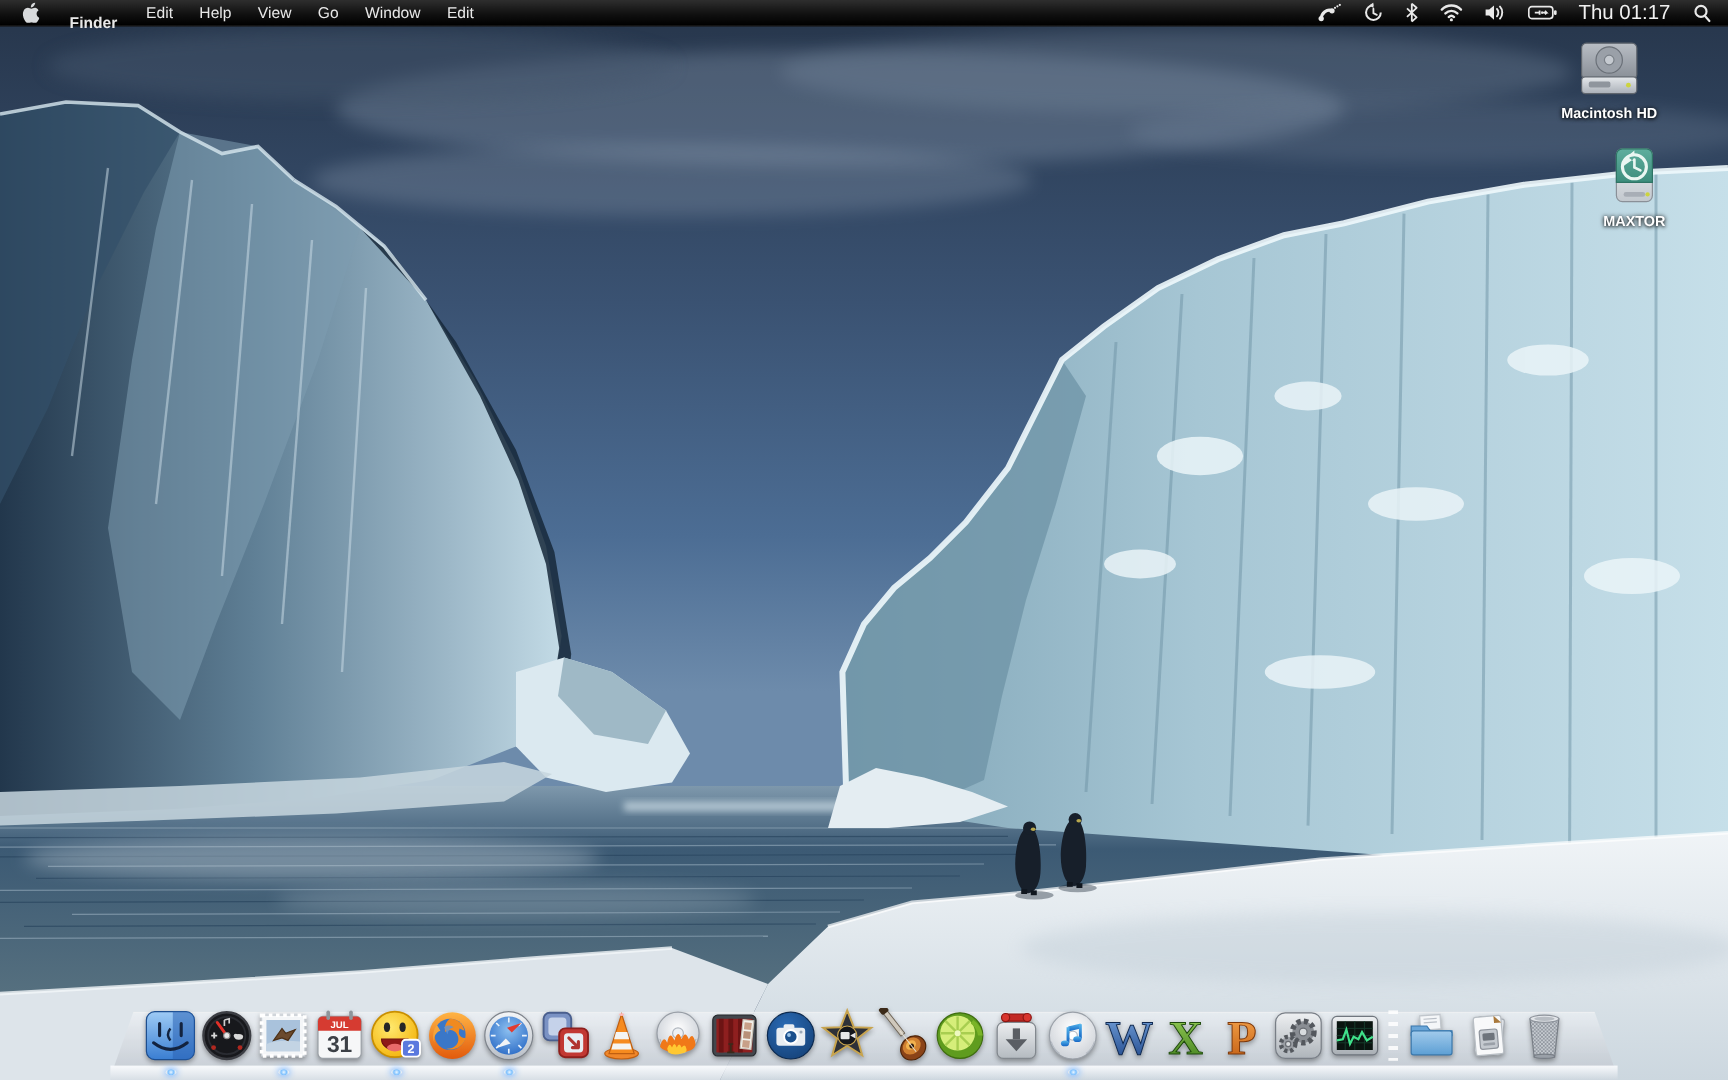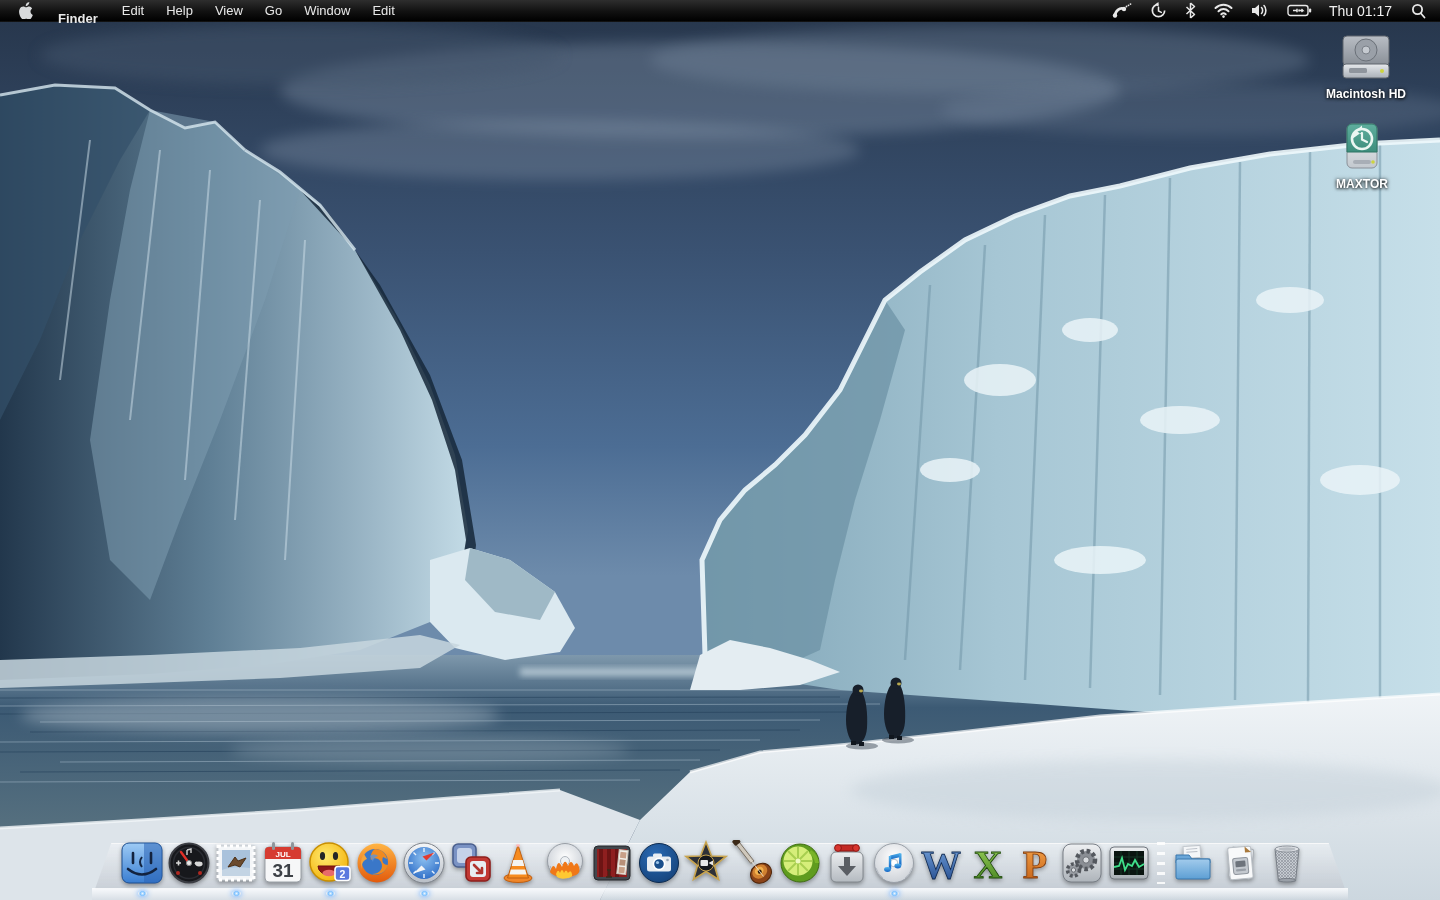--- a/index.html
+++ b/index.html
@@ -13,25 +13,25 @@
   #menubar { position:absolute; top:0; left:0; right:0; height:22px; z-index:30;
     background:linear-gradient(#2e2e2e 0%, #111 55%, #000 100%);
     display:flex; align-items:center; color:#e8e8e8; font-size:13px;
     border-bottom:1px solid rgba(0,0,0,.6); }
   .mb-left { display:flex; align-items:center; height:100%; }
   .apple { padding:0 12px 0 18px; display:flex; align-items:center; height:100%; }
   .mb-item { padding:0 11px; height:100%; display:flex; align-items:center; cursor:default; }
   .mb-item.bold { font-weight:bold; padding:0 13px;margin-top:16px; }
   .mb-right { margin-left:auto; display:flex; align-items:center; height:100%; gap:0; }
   .status-icon { height:100%; display:flex; align-items:center; padding:0 9px; }
-  .mb-clock { padding:0 10px 0 8px; font-size:14px; color:#f0f0f0; }
+  .mb-clock { padding:0 10px 0 8px; font-size:17px; color:#f0f0f0; }
 
   
   .desktop-icon { position:absolute; width:120px; display:flex; flex-direction:column; align-items:center; z-index:5; }
-  #vol-hd { top:32px; right:14px; }
+  #vol-hd { top:32px; right:39px; }
   #vol-maxtor { top:122px; right:18px;align-items:center; }
   .desktop-icon .label { margin-top:3px; color:#fff; font-size:12px; font-weight:bold;
     text-shadow:0 1px 3px rgba(0,0,0,.9), 0 0 4px rgba(0,0,0,.6); }
 
   
   #dock { position:absolute; left:0; right:0; bottom:0; height:72px; z-index:20; }
   .shelf { position:absolute; left:95px; width:1250px; bottom:11px; height:46px;
     background:linear-gradient(rgba(244,246,249,.55), rgba(196,202,210,.78));
     clip-path:polygon(1.3% 0%, 98.7% 0%, 100% 100%, 0% 100%);
     border-top:1px solid rgba(255,255,255,.85); }

